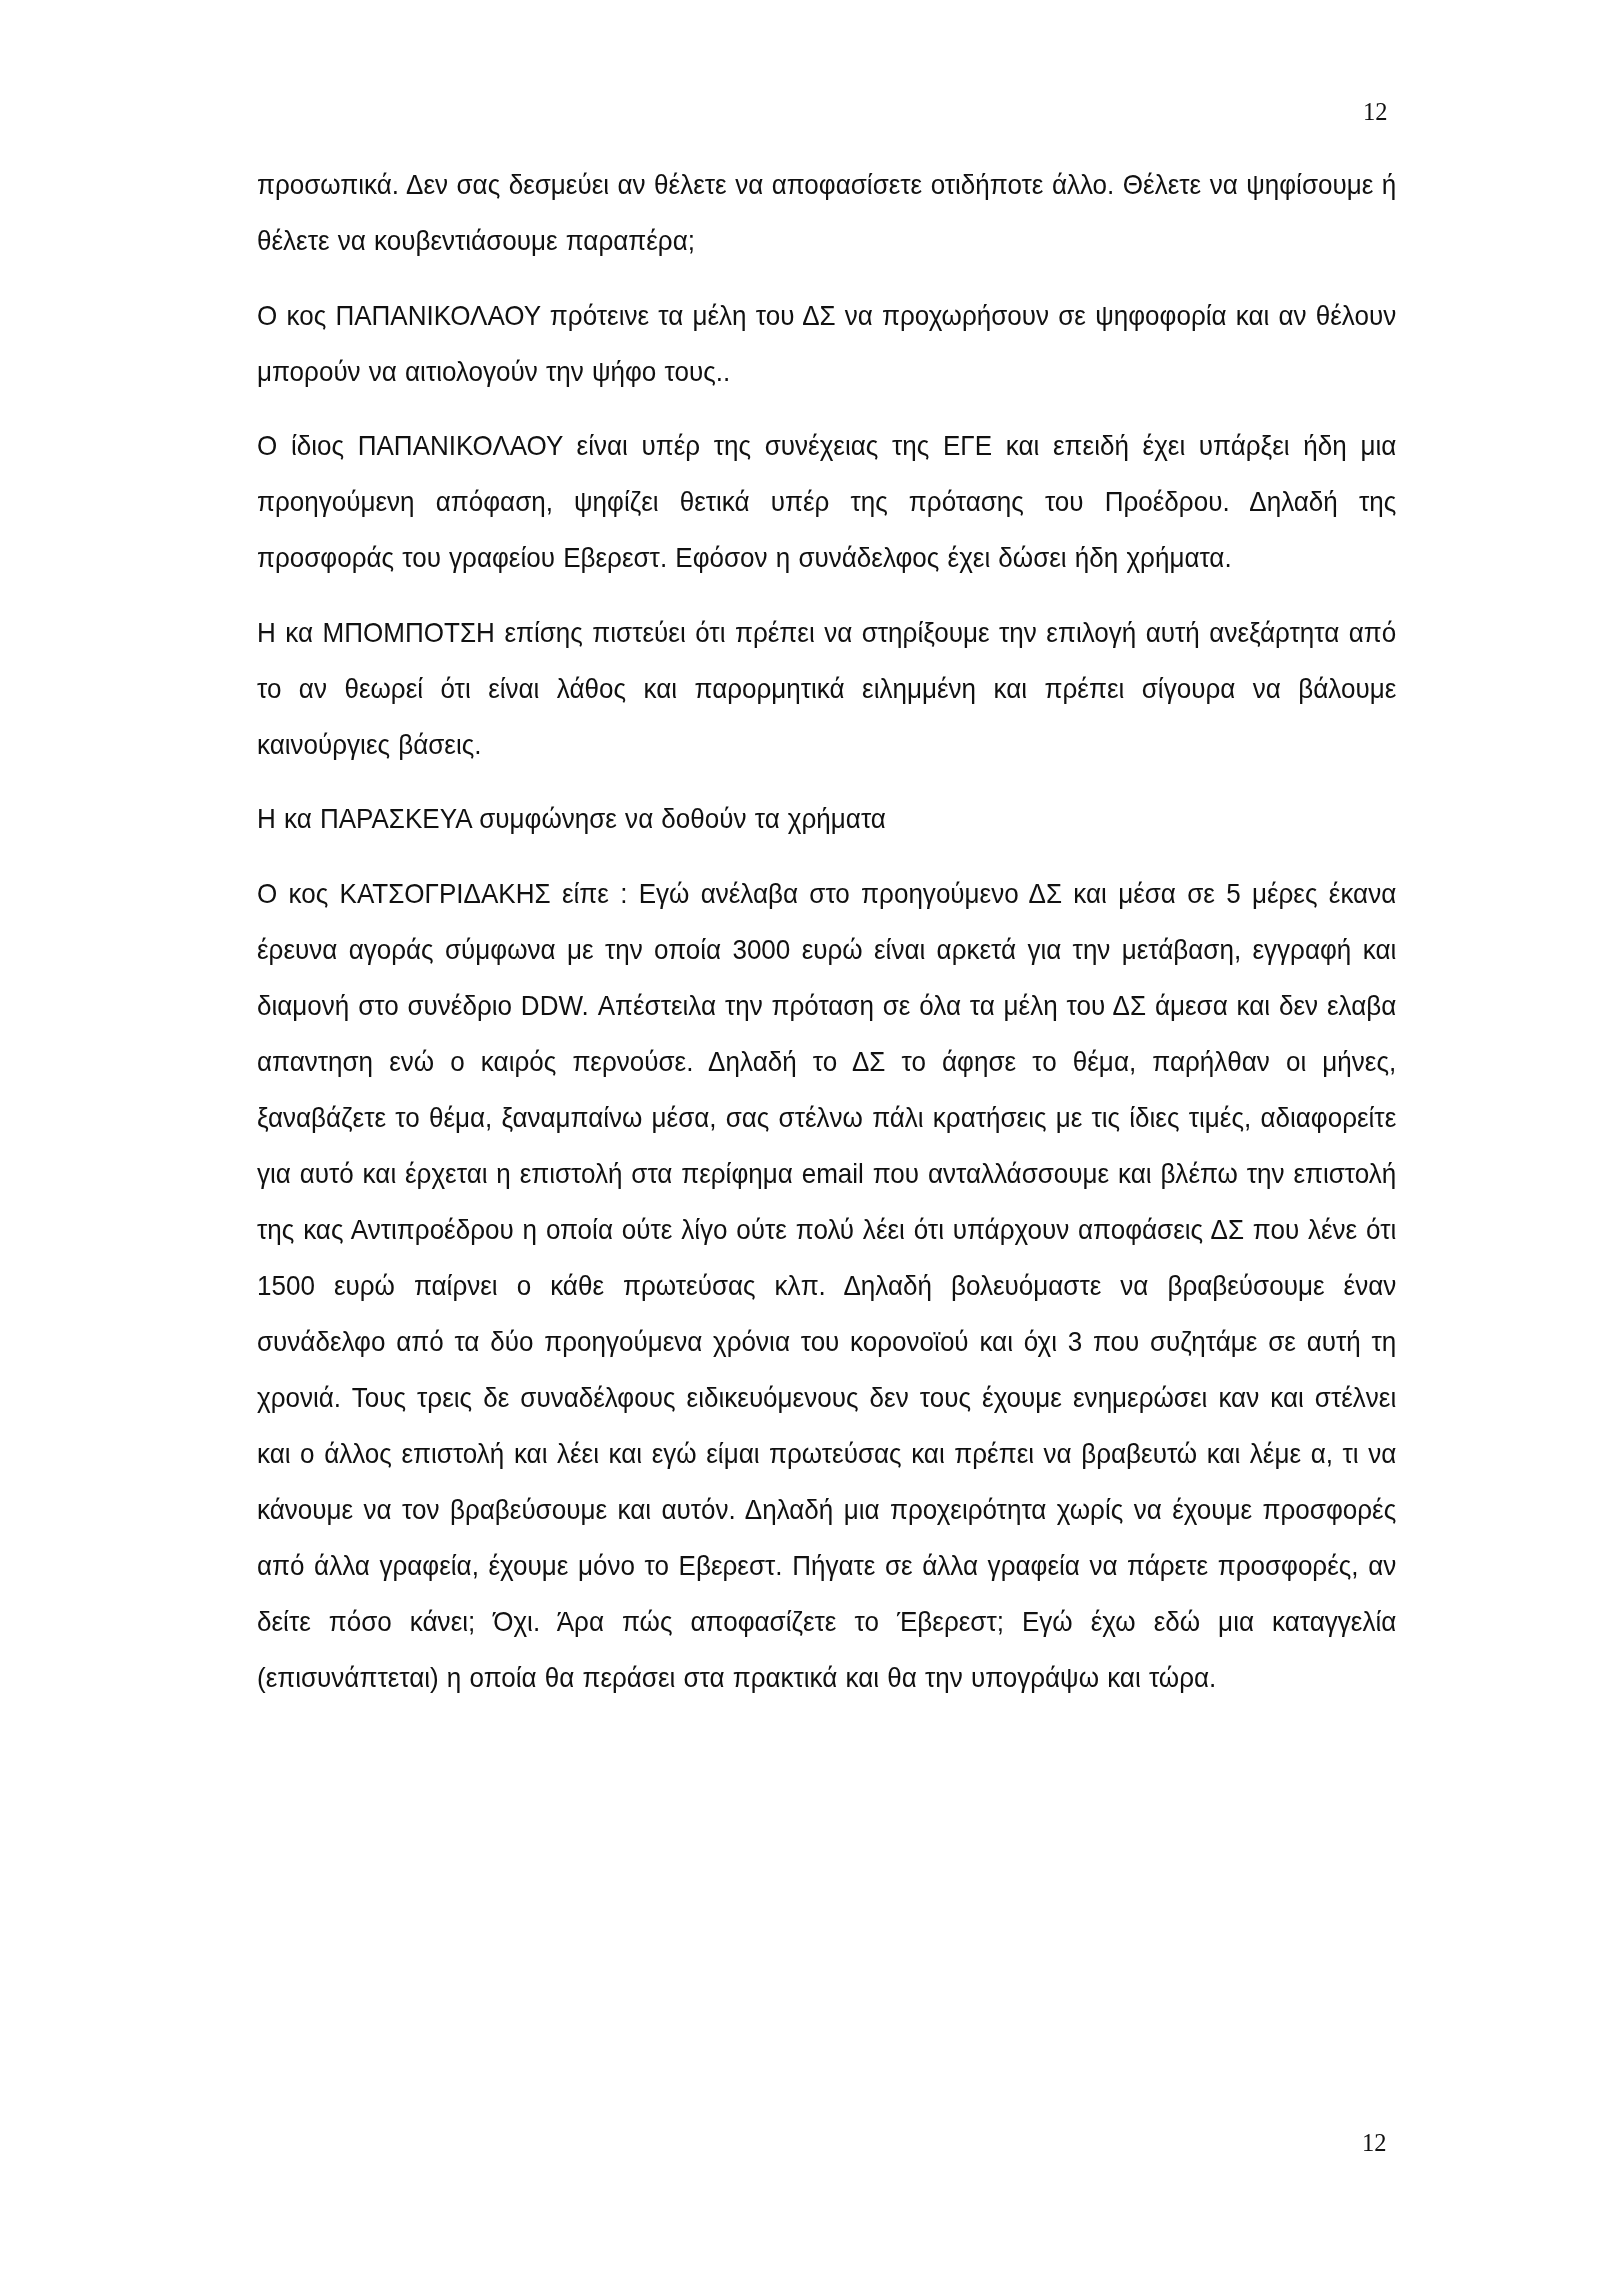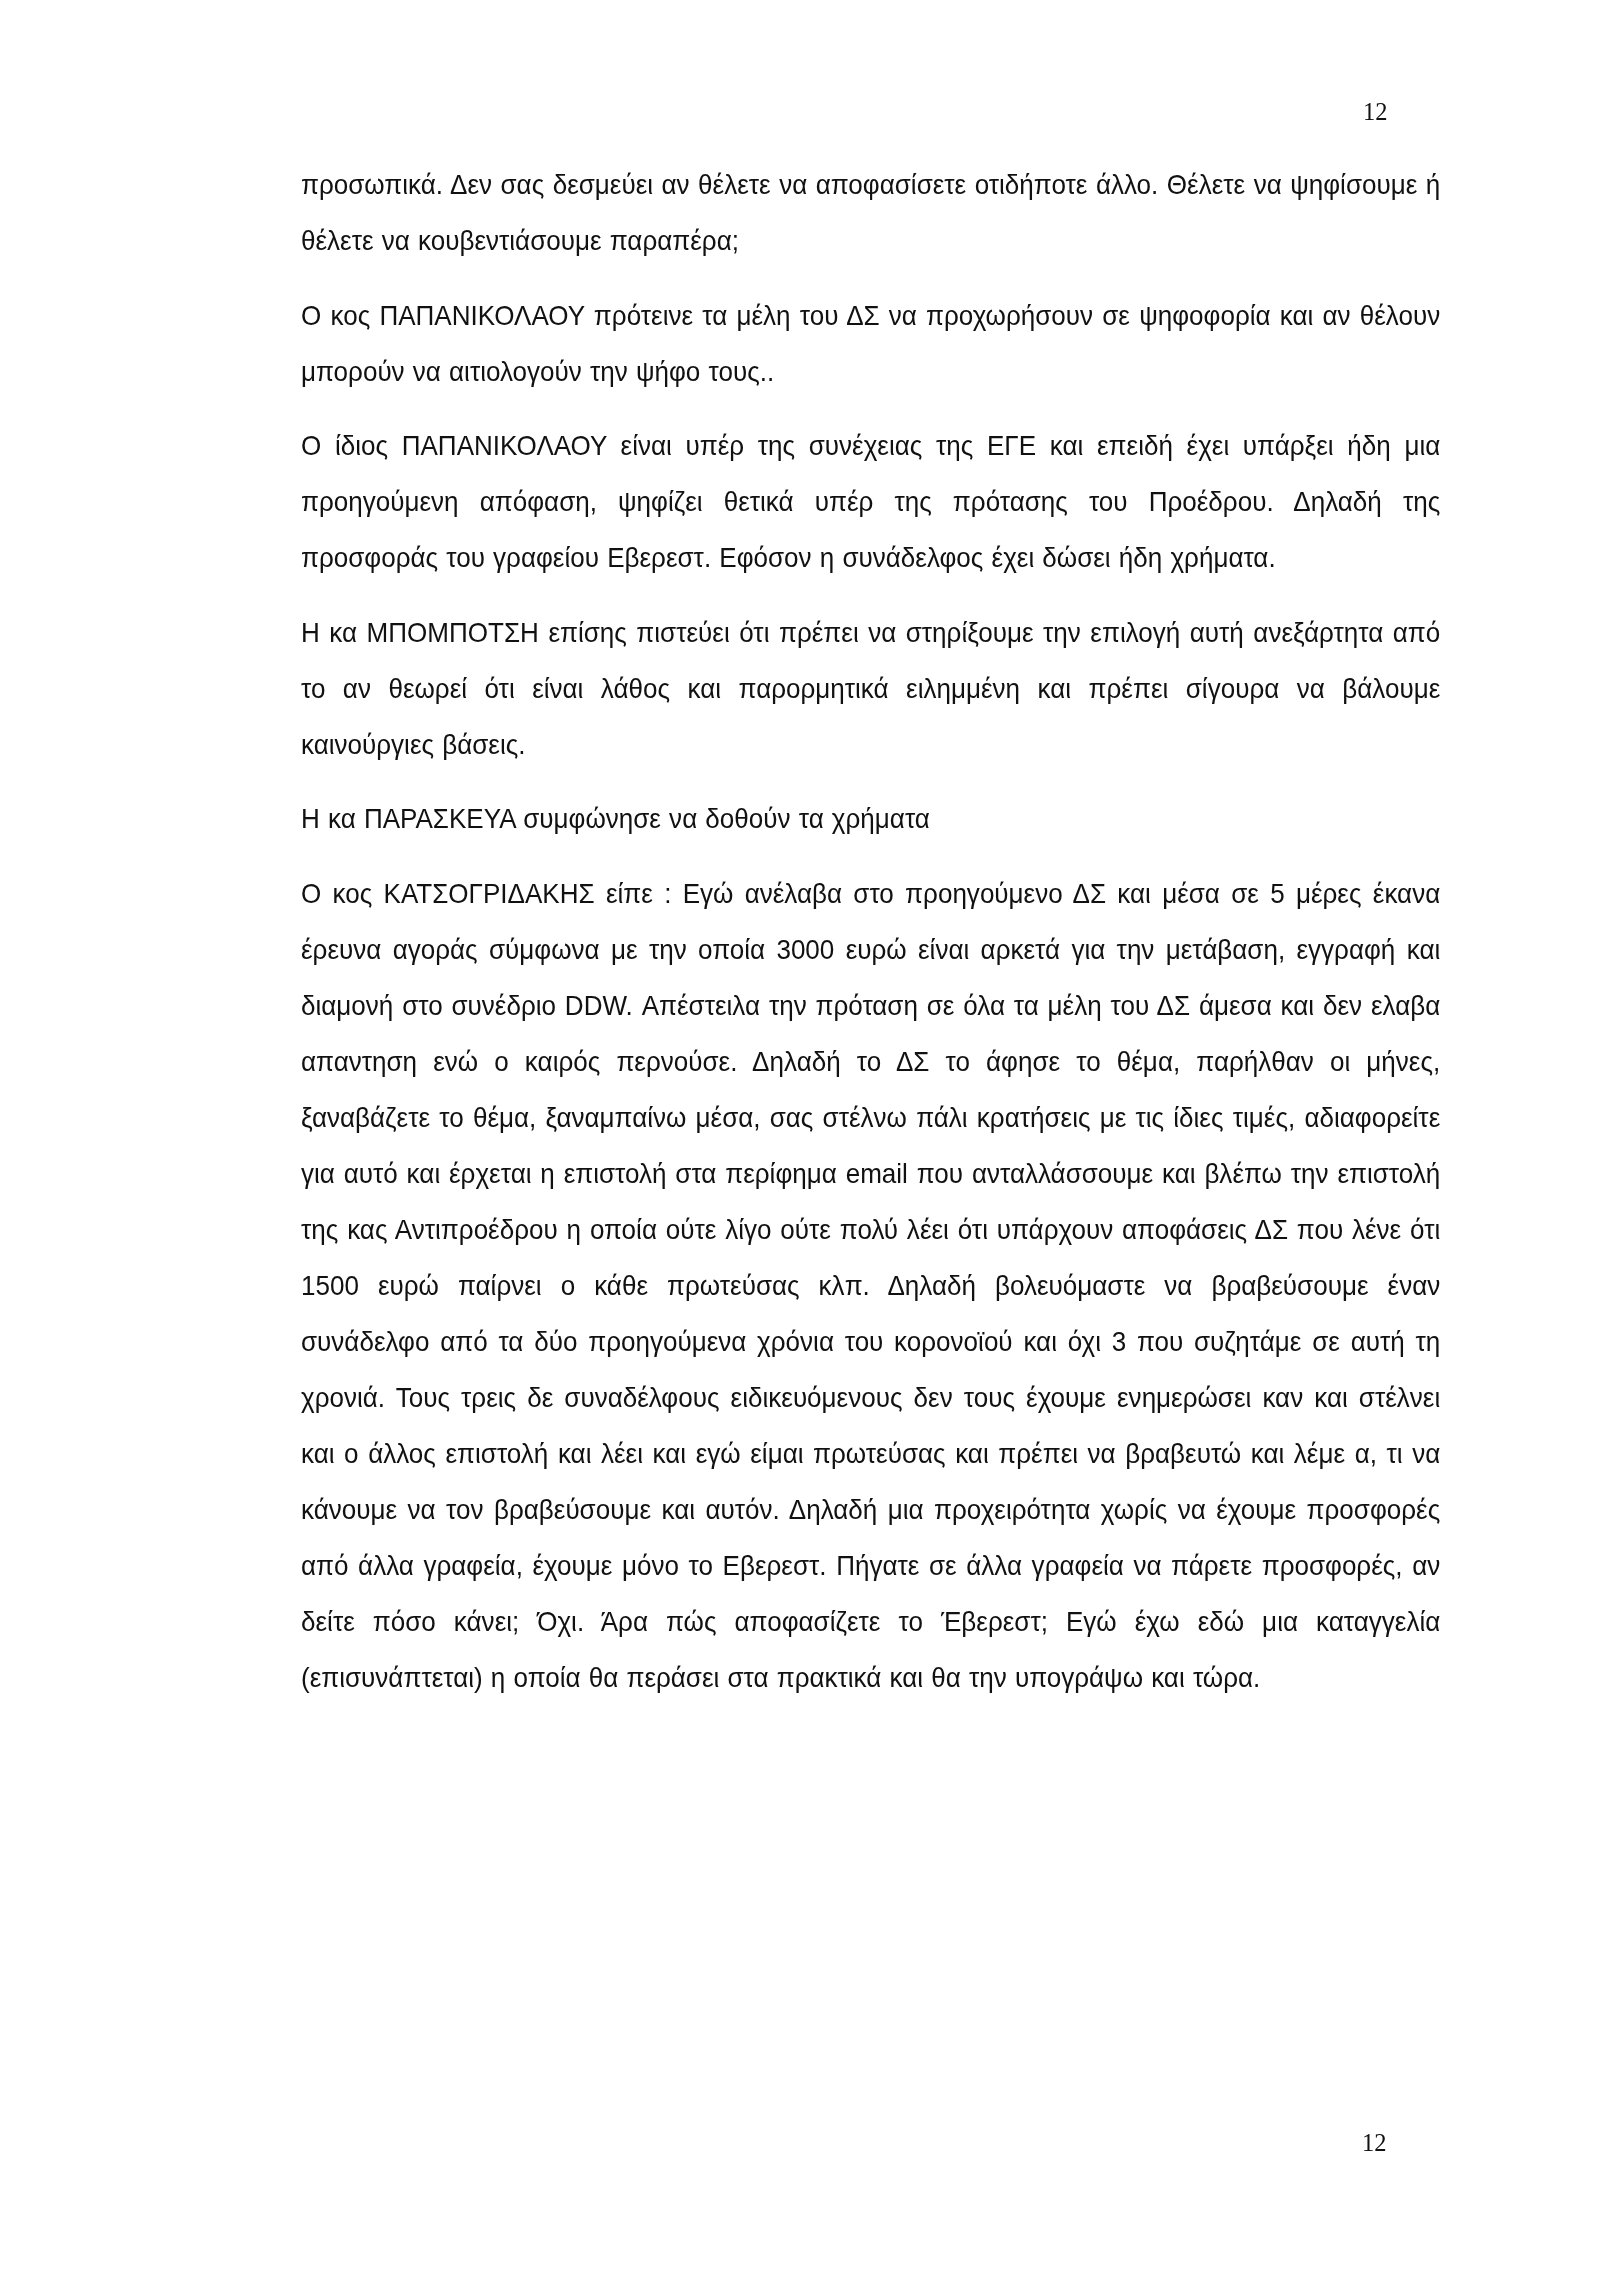--- a/index.html
+++ b/index.html
@@ -1,21 +1,21 @@
 <!DOCTYPE html>
 <html><head>
 <meta charset="utf-8">
 <style>
   html, body { margin: 0; padding: 0; background: #ffffff; }
   body { width: 1621px; height: 2293px; position: relative; overflow: hidden; }
   .page { position: absolute; left: 12px; top: 0; width: 1621px; height: 2293px; background: #fff; color: #000; }
   .page-num { position: absolute; font-family: "Liberation Serif", serif; font-size: 24.5px; color: #111; }
   .page-num.top { left: 1351px; top: 98px; }
   .page-num.bottom { left: 1350px; top: 2129px; }
-  .body-text { position: absolute; left: 245px; top: 157px; width: 1139px; margin-left: 44px; }
+  .body-text { position: absolute; left: 245px; top: 157px; width: 1139px; }
   .para {
     font-family: "Liberation Sans", sans-serif;
     font-size: 28px;
     line-height: 56px;
     margin: 0 0 18.6px 0;
     text-align: justify;
     transform: scaleX(0.93);
     transform-origin: left top;
     width: 1225px;
     color: #111;

